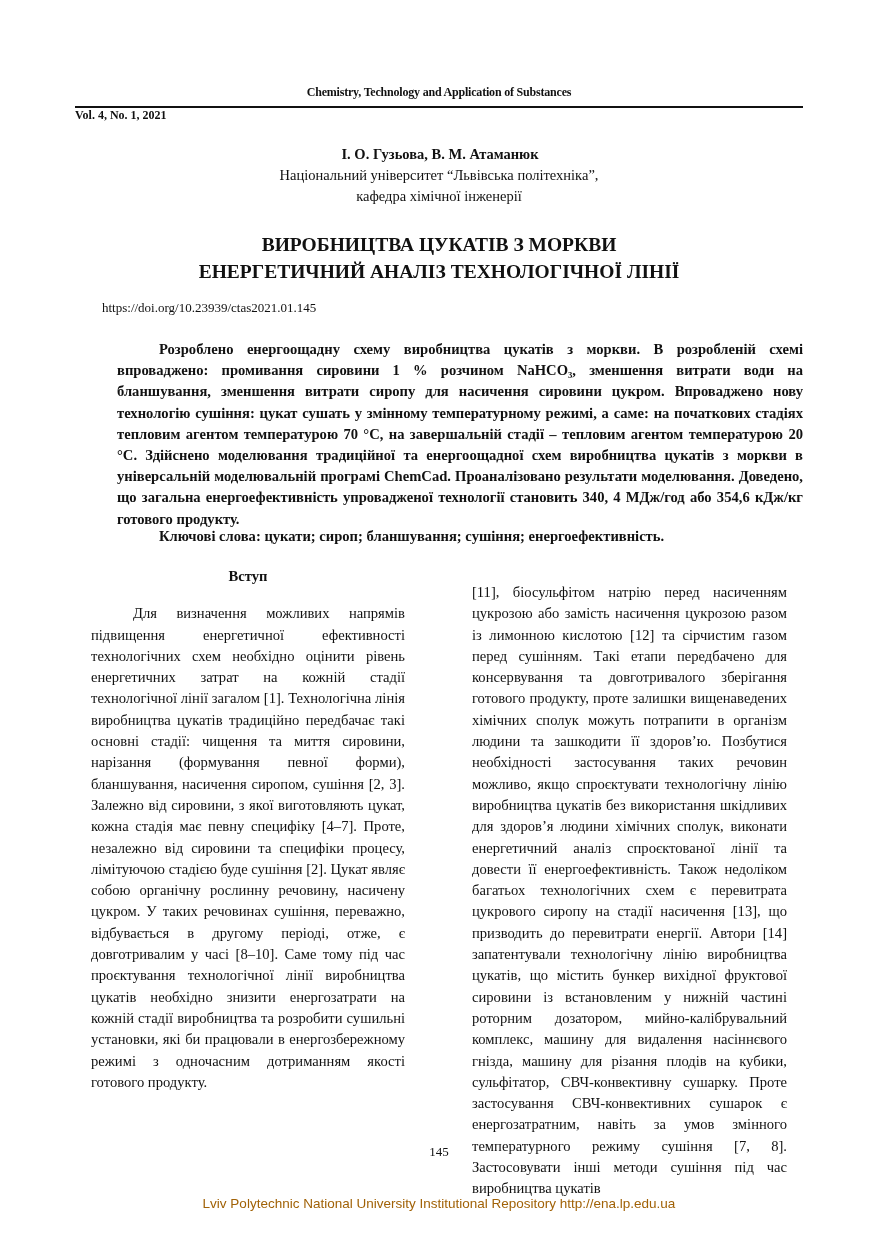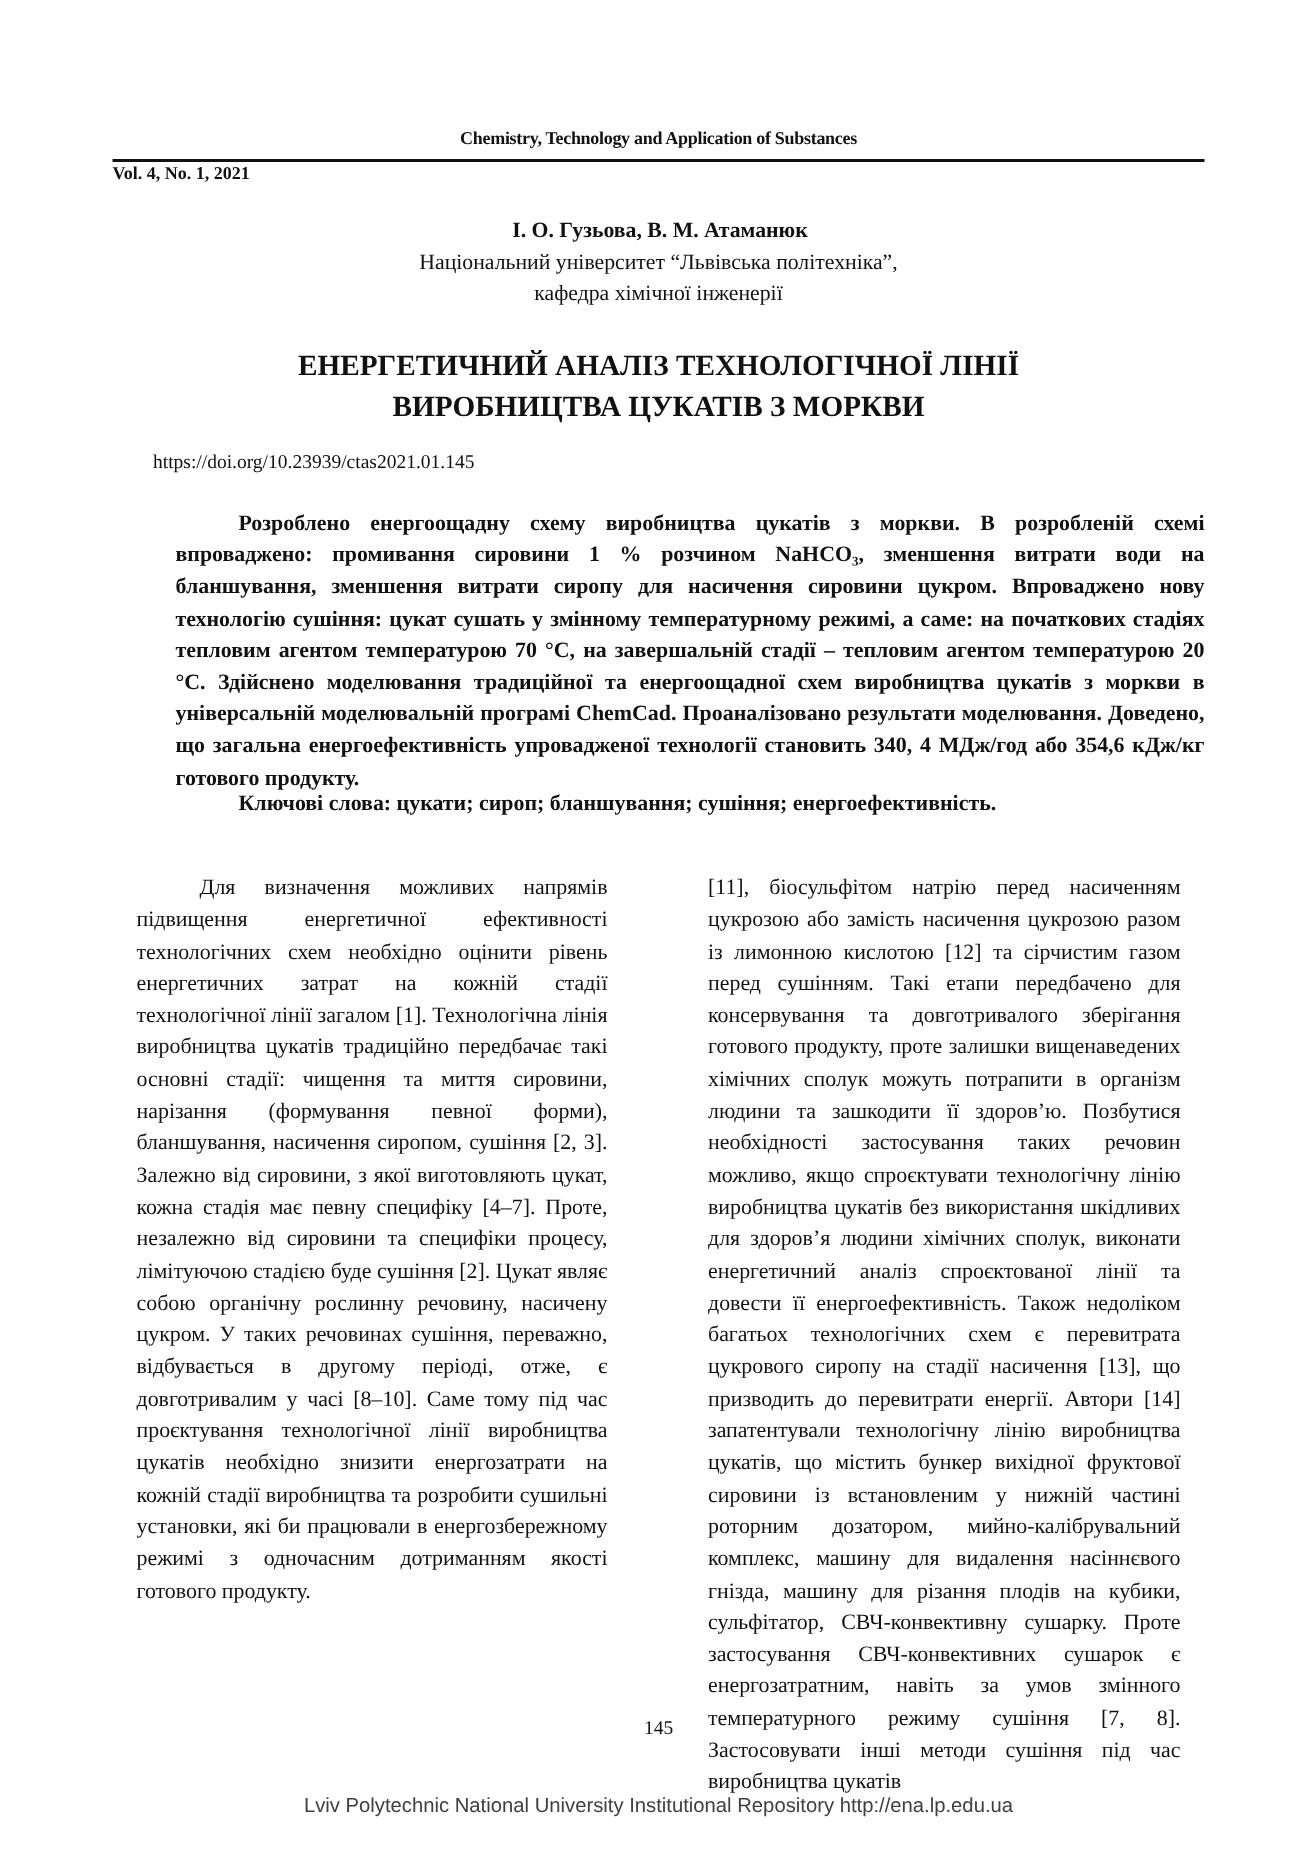--- a/index.html
+++ b/index.html
@@ -15,44 +15,45 @@
   .doi { position: absolute; left: 75px; top: 300px; font-size: 13px; margin-left: 27px; }
   .abstract { position: absolute; left: 117px; top: 339px; width: 686px; font-weight: bold; font-size: 14.6px; line-height: 21.2px; text-align: justify; text-indent: 42px; }
   .keywords { position: absolute; left: 117px; top: 528px; width: 686px; font-weight: bold; font-size: 14.6px; text-indent: 42px; }
   .col { position: absolute; top: 566px; font-size: 14.6px; line-height: 21.3px; text-align: justify; }
   .col-left { left: 75px; width: 346px; }
   .col-right { left: 456px; width: 347px; }
   .section-title { text-align: center; font-weight: bold; margin: 0; }
   .para { margin: 16px; text-indent: 42px; }
   .para.noindent { text-indent: 0; }
   .page-number { position: absolute; left: 75px; top: 1144px; width: 728px; text-align: center; font-size: 13px; }
-  .repo-footer { position: absolute; left: 75px; top: 1196px; width: 728px; text-align: center; font-family: "Liberation Sans", sans-serif; font-size: 13.5px; color: #404040; }
+  .repo-footer { position: absolute; left: 75px; top: 1196px; width: 728px; text-align: center; font-family: "Liberation Sans", sans-serif; font-size: 13.5px; color: #a16207; }
 </style>
 </head>
 <body>
 
 <div class="journal-header">Chemistry, Technology and Application of Substances</div>
 <div class="header-rule"></div>
 <div class="volume">Vol. 4, No. 1, 2021</div>
 
 <div class="authors">І. О. Гузьова, В. М. Атаманюк</div>
 <div class="affil affil1">Національний університет “Львівська політехніка”,</div>
 <div class="affil affil2">кафедра хімічної інженерії</div>
 
 <div class="title">
+  <div>ВИРОБНИЦТВА ЦУКАТІВ З МОРКВИ</div>
   <div>ЕНЕРГЕТИЧНИЙ АНАЛІЗ ТЕХНОЛОГІЧНОЇ ЛІНІЇ</div>
-  <div>ВИРОБНИЦТВА ЦУКАТІВ З МОРКВИ</div>
 </div>
 
 <div class="doi">https://doi.org/10.23939/ctas2021.01.145</div>
 
 <div class="abstract">Розроблено енергоощадну схему виробництва цукатів з моркви. В розробленій схемі впроваджено: промивання сировини 1 % розчином NaHCO₃, зменшення витрати води на бланшування, зменшення витрати сиропу для насичення сировини цукром. Впроваджено нову технологію сушіння: цукат сушать у змінному температурному режимі, а саме: на початкових стадіях тепловим агентом температурою 70 °С, на завершальній стадії – тепловим агентом температурою 20 °С. Здійснено моделювання традиційної та енергоощадної схем виробництва цукатів з моркви в універсальній моделювальній програмі ChemCad. Проаналізовано результати моделювання. Доведено, що загальна енергоефективність упровадженої технології становить 340, 4 МДж/год або 354,6 кДж/кг готового продукту.</div>
 <div class="keywords">Ключові слова: цукати; сироп; бланшування; сушіння; енергоефективність.</div>
 
 <div class="col col-left">
+  <p class="section-title">Вступ</p>
   <p class="para">Для визначення можливих напрямів підвищення енергетичної ефективності технологічних схем необхідно оцінити рівень енергетичних затрат на кожній стадії технологічної лінії загалом [1]. Технологічна лінія виробництва цукатів традиційно передбачає такі основні стадії: чищення та миття сировини, нарізання (формування певної форми), бланшування, насичення сиропом, сушіння [2, 3]. Залежно від сировини, з якої виготовляють цукат, кожна стадія має певну специфіку [4–7]. Проте, незалежно від сировини та специфіки процесу, лімітуючою стадією буде сушіння [2]. Цукат являє собою органічну рослинну речовину, насичену цукром. У таких речовинах сушіння, переважно, відбувається в другому періоді, отже, є довготривалим у часі [8–10]. Саме тому під час проєктування технологічної лінії виробництва цукатів необхідно знизити енергозатрати на кожній стадії виробництва та розробити сушильні установки, які би працювали в енергозбережному режимі з одночасним дотриманням якості готового продукту.</p>
 </div>
 
 <div class="col col-right">
   <p class="para noindent">[11], біосульфітом натрію перед насиченням цукрозою або замість насичення цукрозою разом із лимонною кислотою [12] та сірчистим газом перед сушінням. Такі етапи передбачено для консервування та довготривалого зберігання готового продукту, проте залишки вищенаведених хімічних сполук можуть потрапити в організм людини та зашкодити її здоров’ю. Позбутися необхідності застосування таких речовин можливо, якщо спроєктувати технологічну лінію виробництва цукатів без використання шкідливих для здоров’я людини хімічних сполук, виконати енергетичний аналіз спроєктованої лінії та довести її енергоефективність. Також недоліком багатьох технологічних схем є перевитрата цукрового сиропу на стадії насичення [13], що призводить до перевитрати енергії. Автори [14] запатентували технологічну лінію виробництва цукатів, що містить бункер вихідної фруктової сировини із встановленим у нижній частині роторним дозатором, мийно-калібрувальний комплекс, машину для видалення насіннєвого гнізда, машину для різання плодів на кубики, сульфітатор, СВЧ-конвективну сушарку. Проте застосування СВЧ-конвективних сушарок є енергозатратним, навіть за умов змінного температурного режиму сушіння [7, 8]. Застосовувати інші методи сушіння під час виробництва цукатів</p>
 </div>
 
 <div class="page-number">145</div>
 <div class="repo-footer">Lviv Polytechnic National University Institutional Repository http://ena.lp.edu.ua</div>
 

